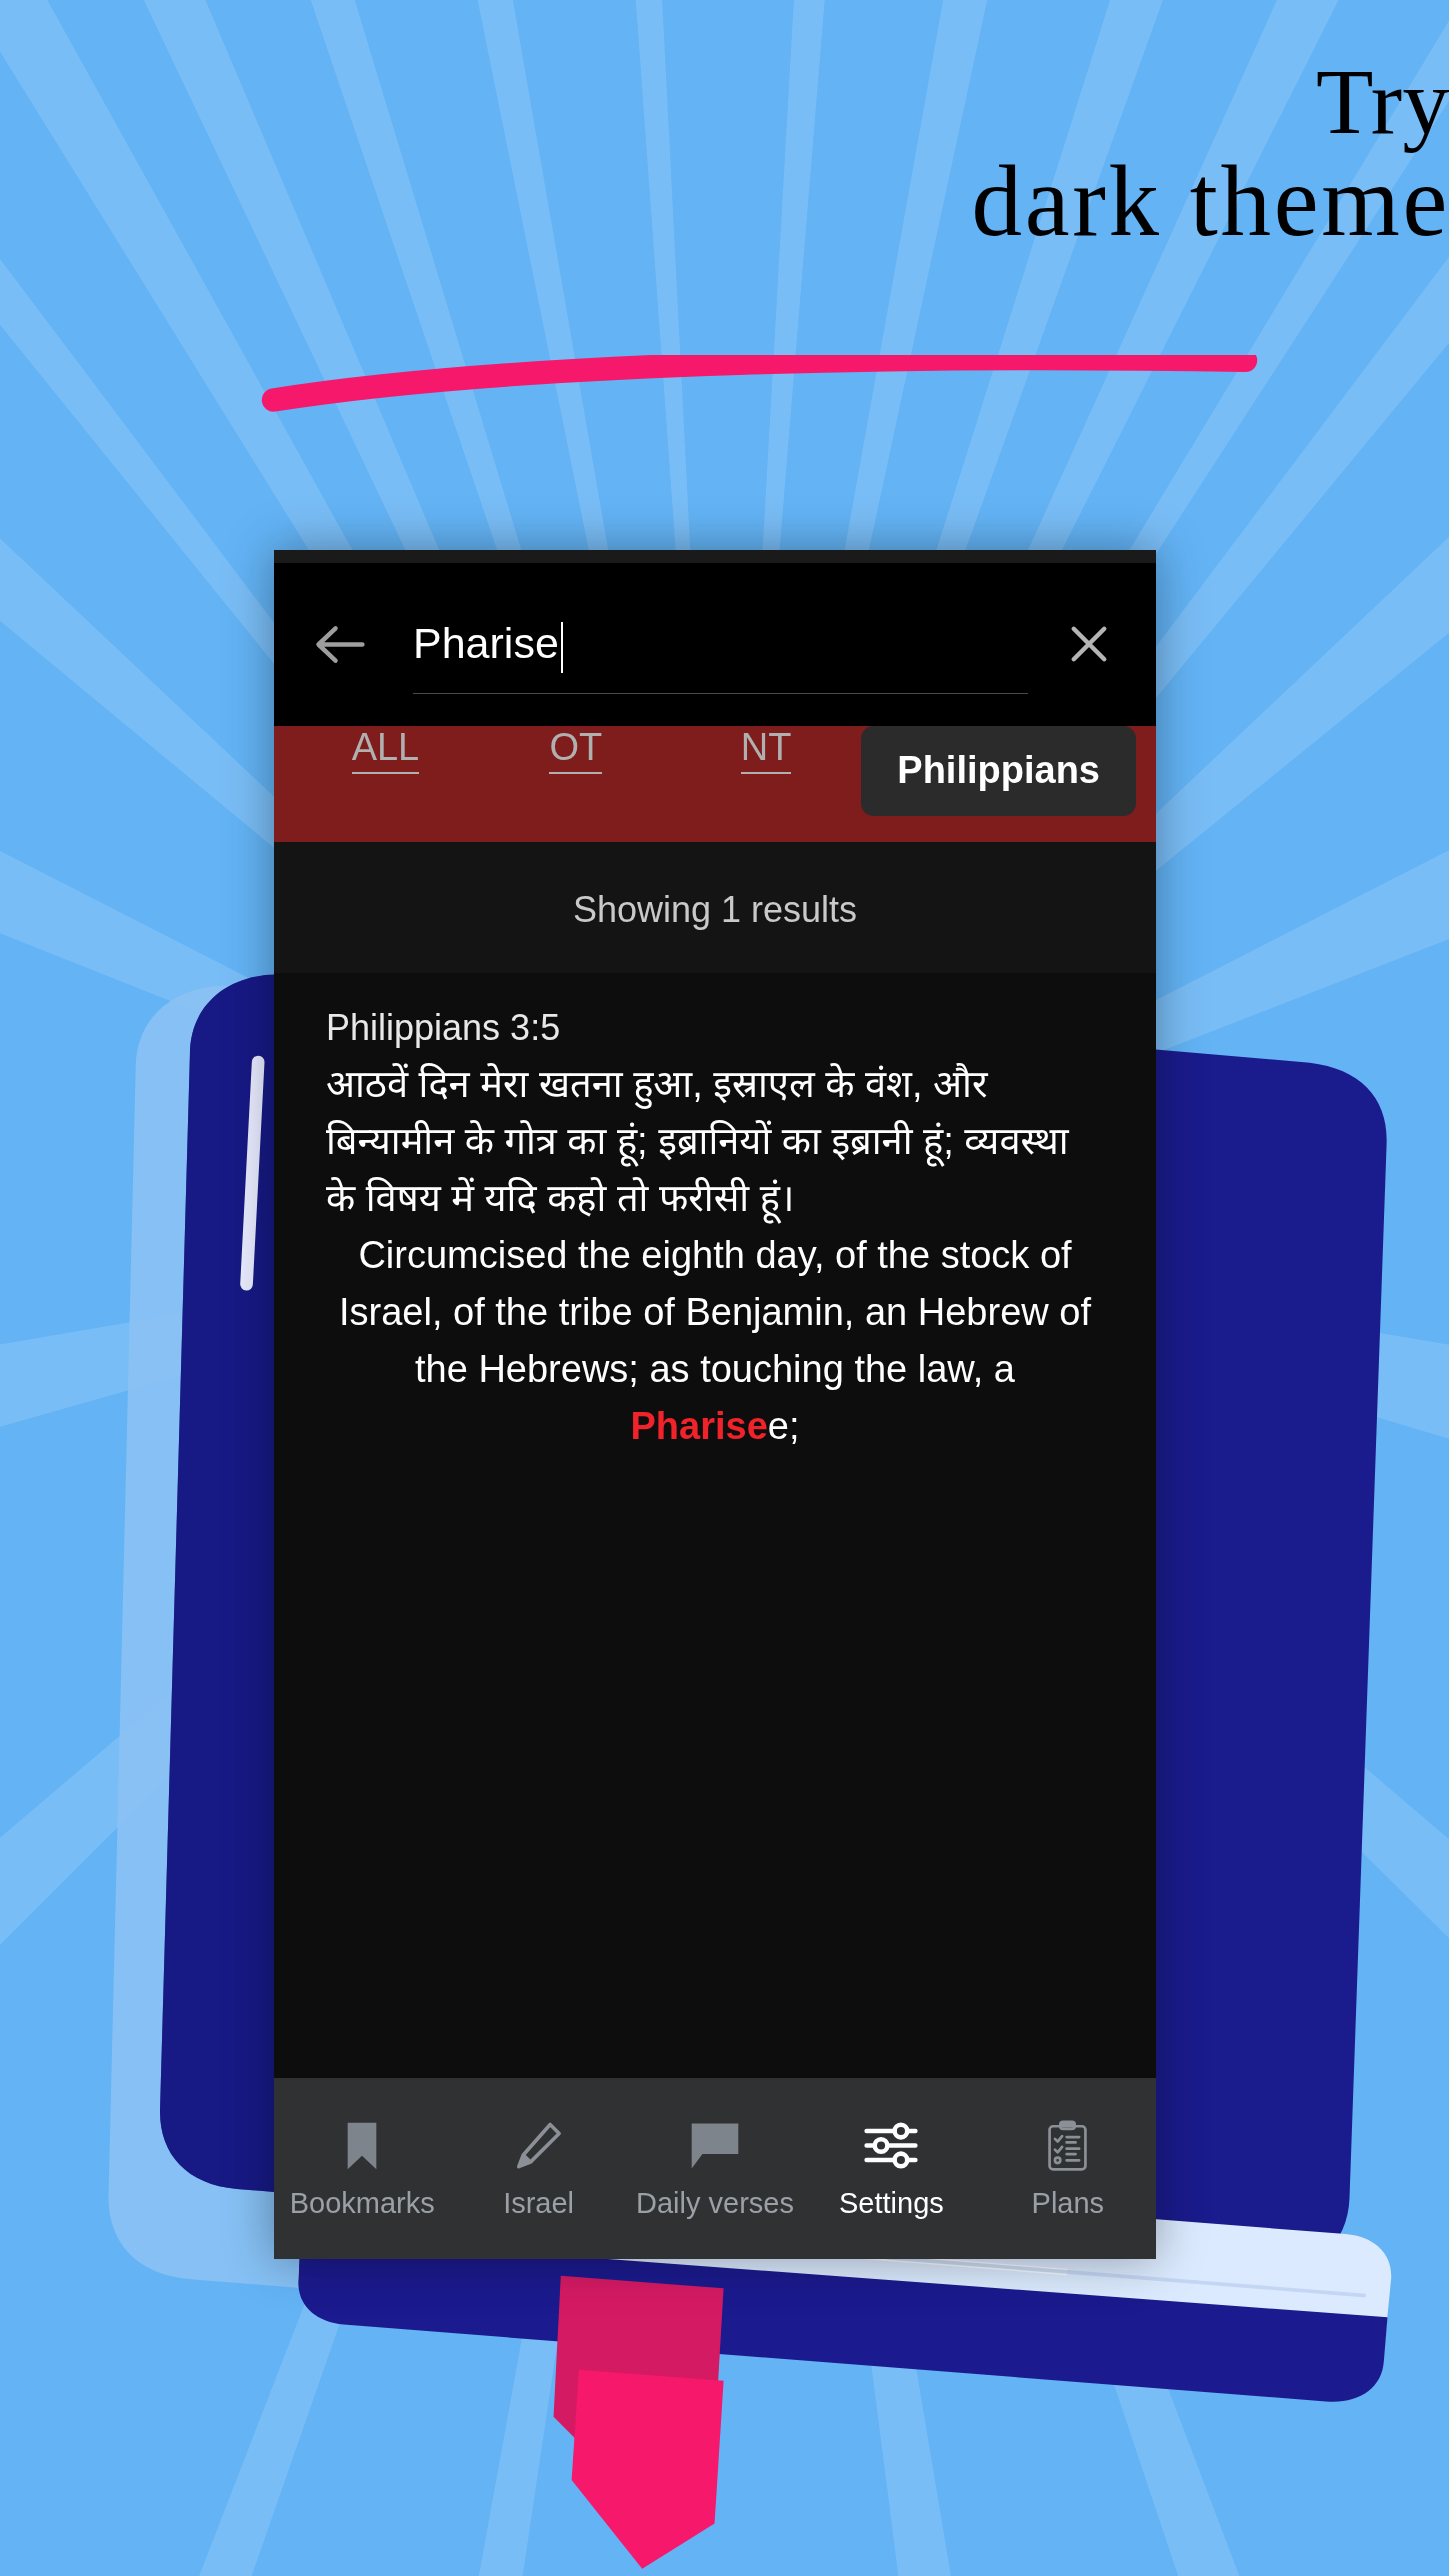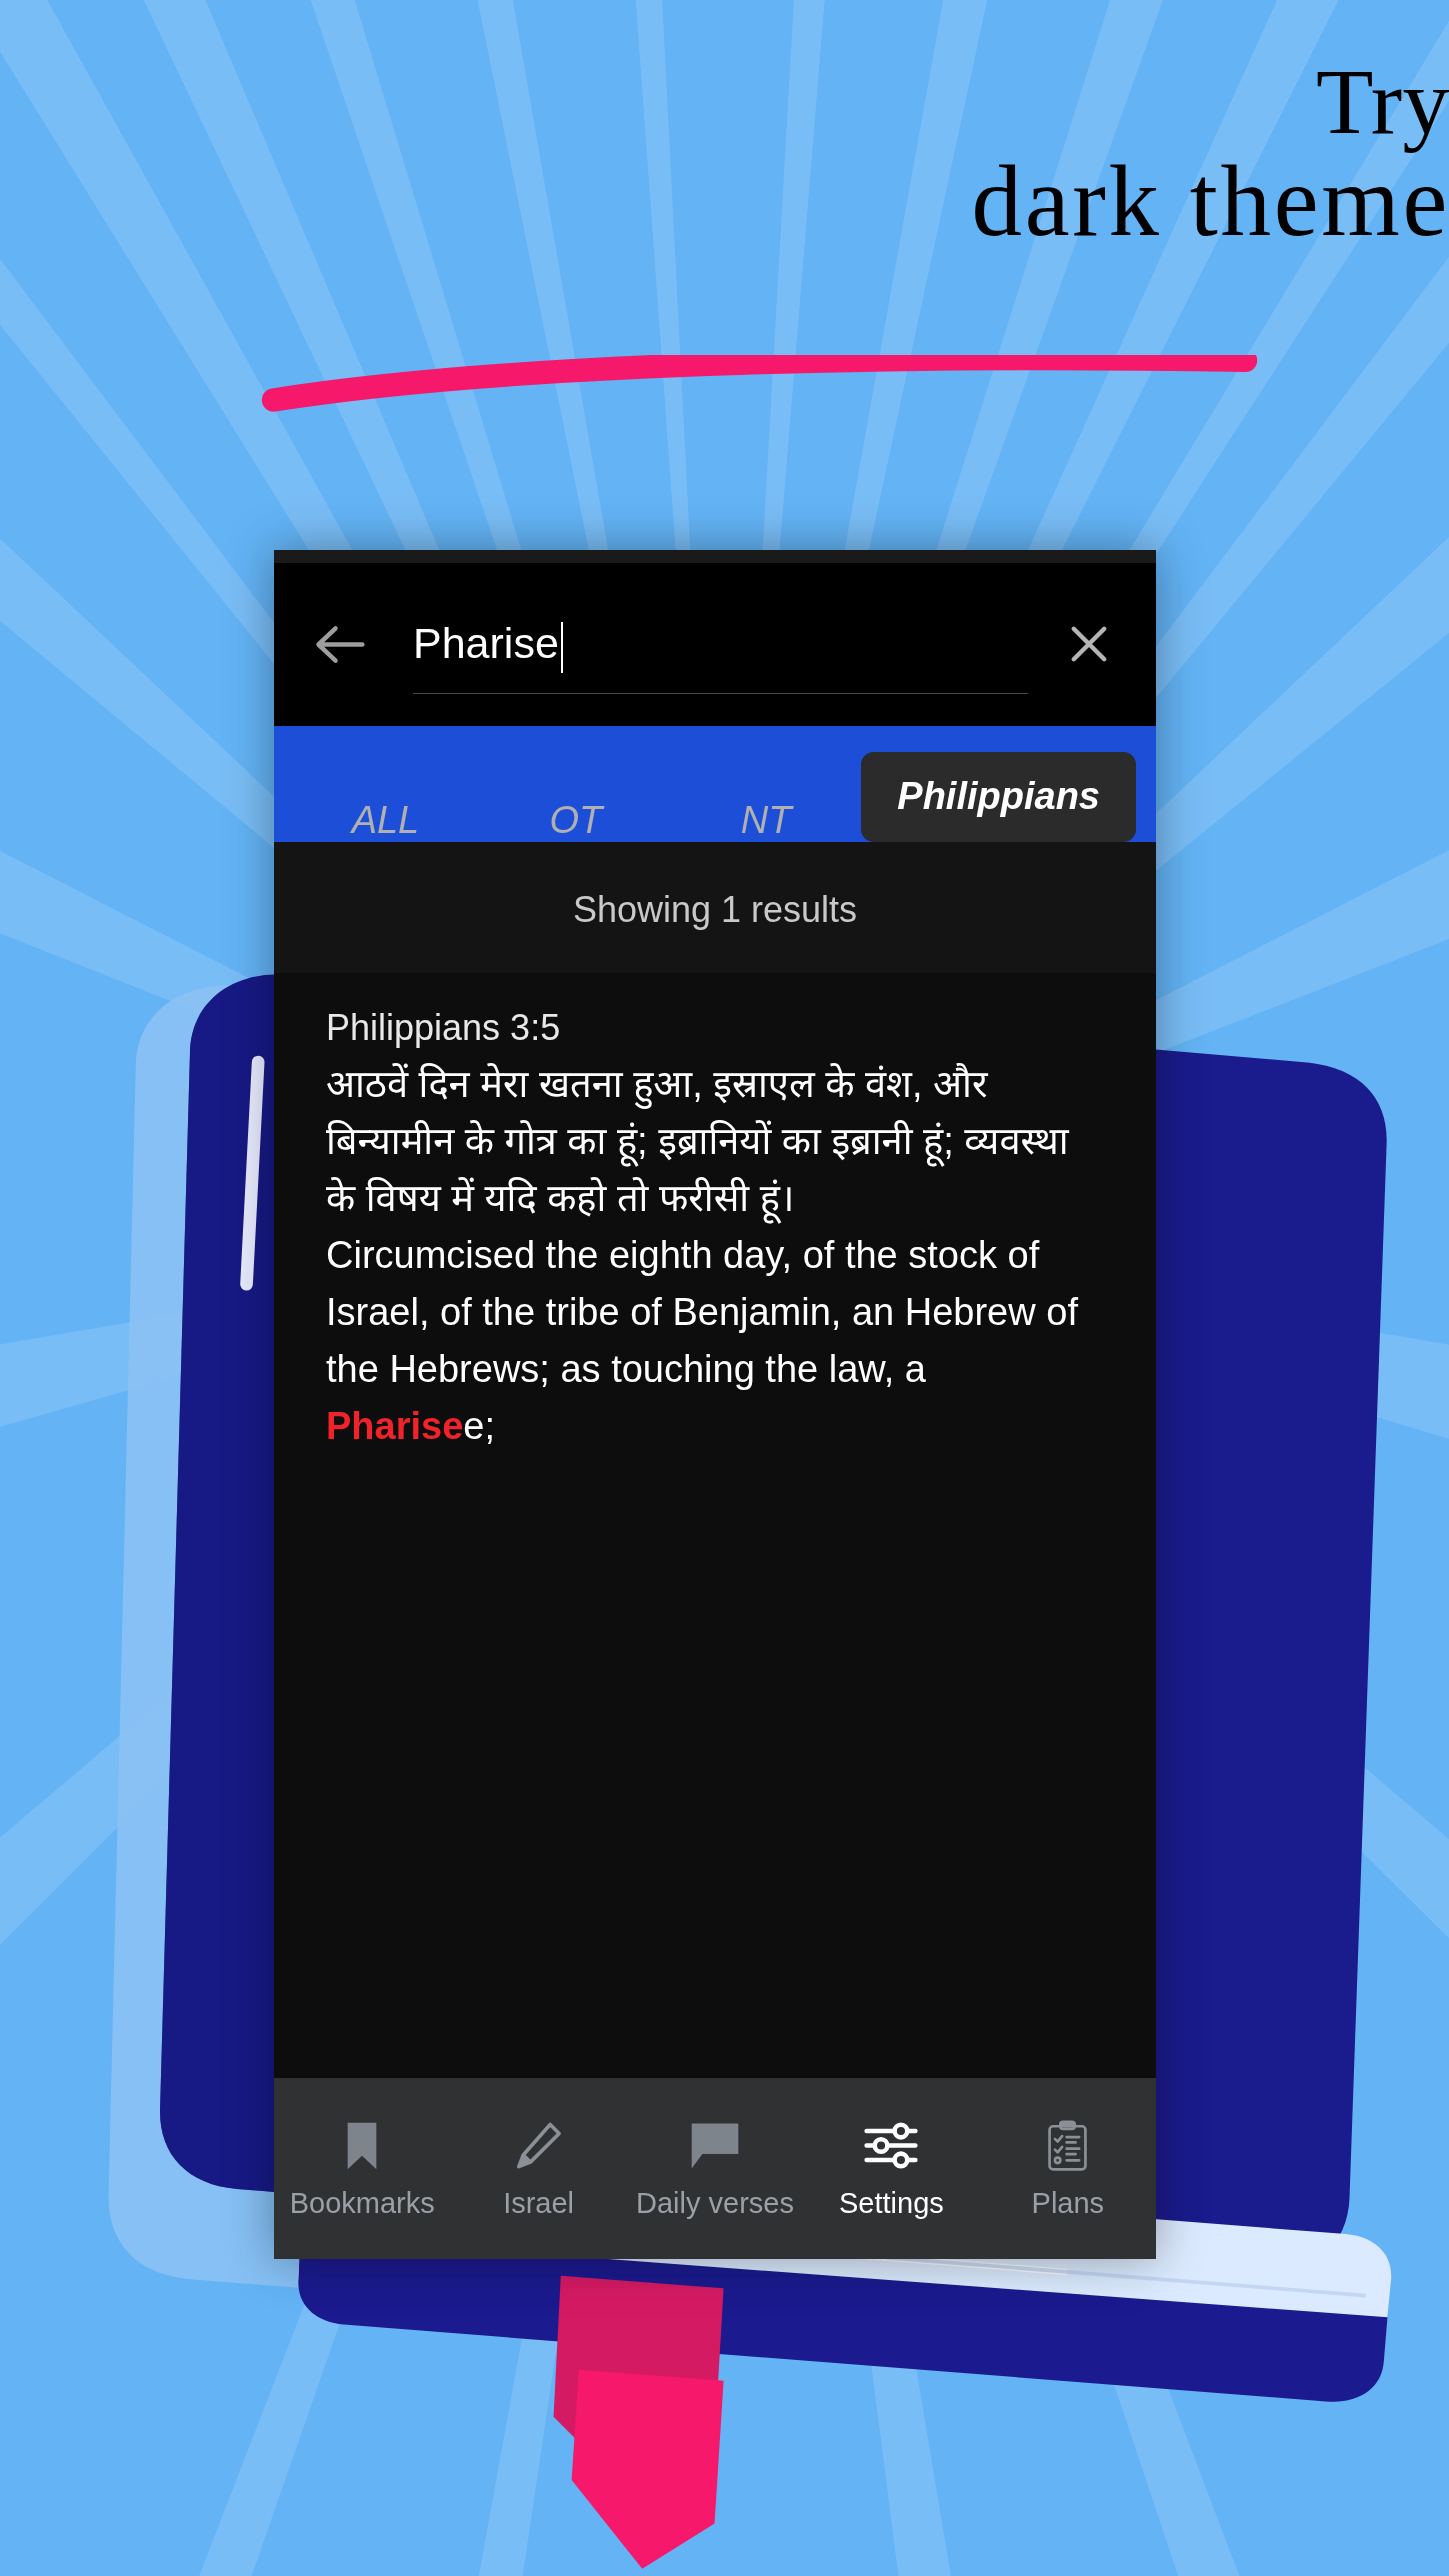--- a/index.html
+++ b/index.html
@@ -136,27 +136,26 @@
     display: flex;
     align-items: center;
     justify-content: center;
     cursor: pointer;
     margin-left: 9px;
   }
 
   
   .filters {
     flex: 0 0 auto;
-    background: #1d4ed8;
+    background: #7f1d1d;
     height: 116px;
     display: flex;
-    align-items: flex-end;
+    align-items: flex-start;
     padding: 0 20px 0 16.3px;
     box-sizing: border-box;
-    font-style: italic;
   }
   .filter-link {
     flex: 1 1 0;
     text-align: center;
     color: #b0b0b0;
     font-size: 38px;
     cursor: pointer;
   }
   .filter-link span {
     border-bottom: 2.7px solid #b0b0b0;
@@ -198,21 +197,21 @@
     color: #e8e8e8;
     font-size: 36px;
     margin-bottom: 7.2px;
   }
   .verse-body {
     color: #ffffff;
     font-size: 38px;
     line-height: 1.50;
   }
   .verse-hindi { display: block; }
-  .verse-english { display: block; }
+  .verse-english { display: block; text-align: center; }
   .highlight {
     color: #f0222a;
     font-weight: bold;
   }
 
   
   .bottom-nav {
     flex: 0 0 auto;
     height: 181px;
     background: #2f3133;

